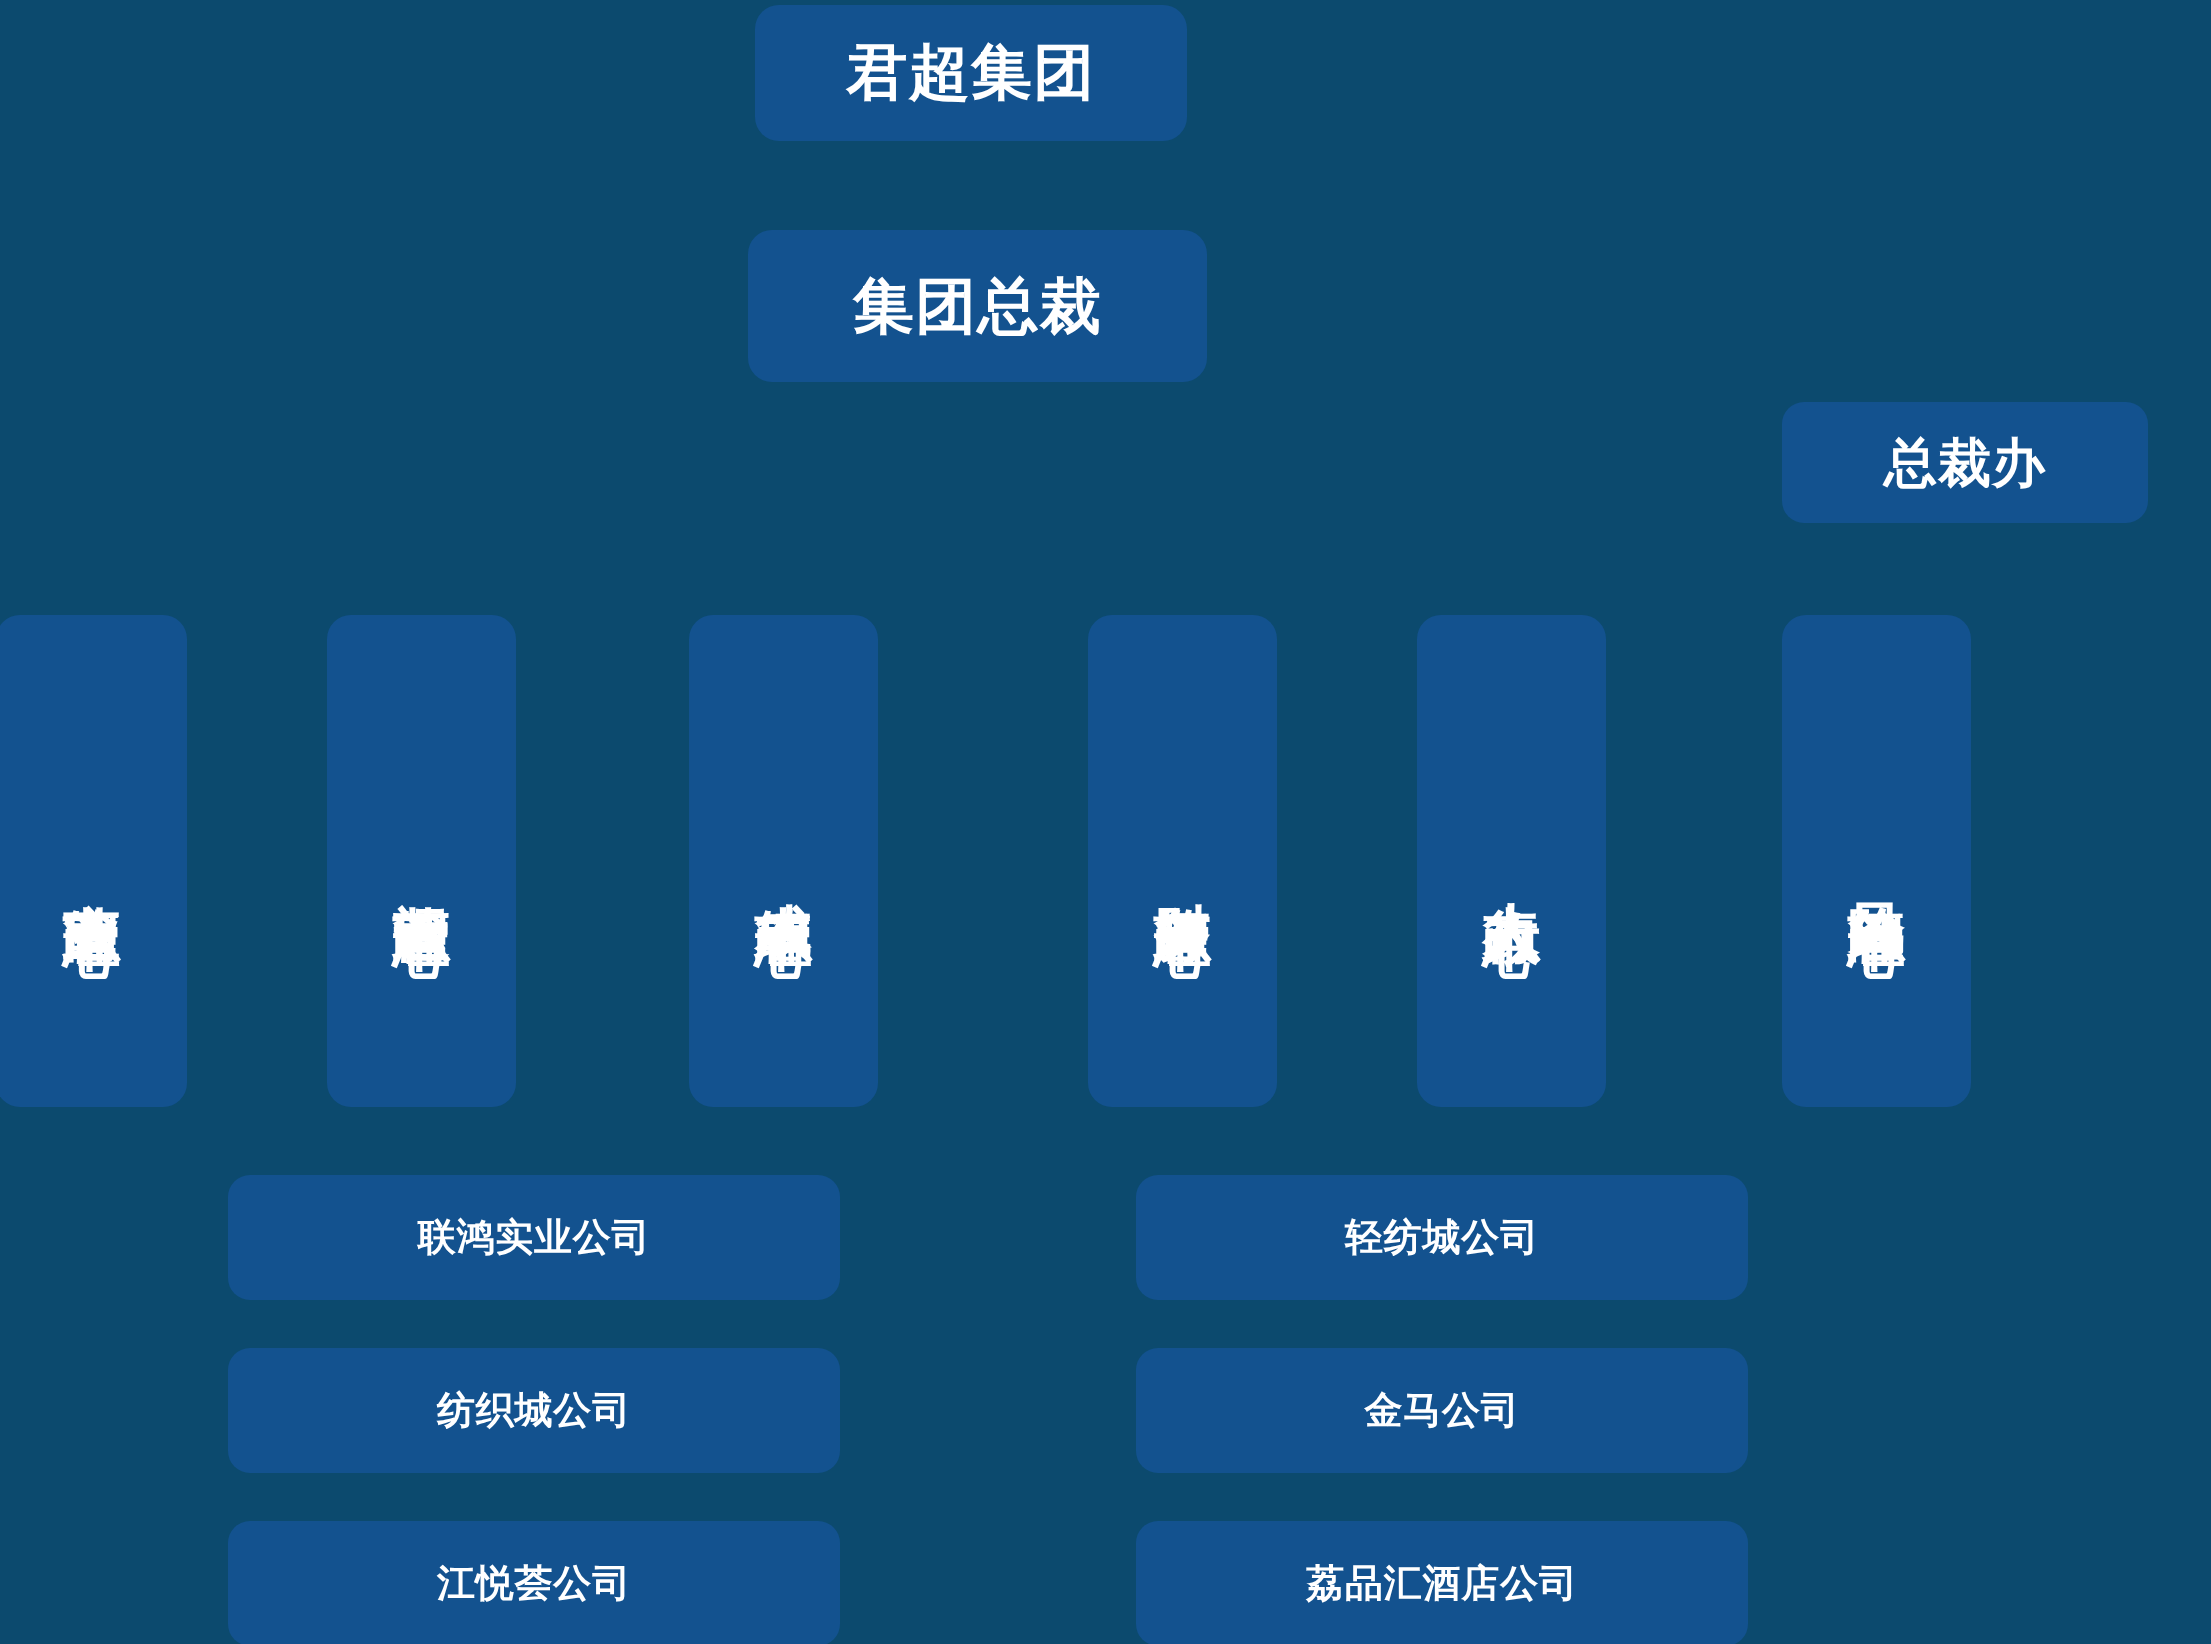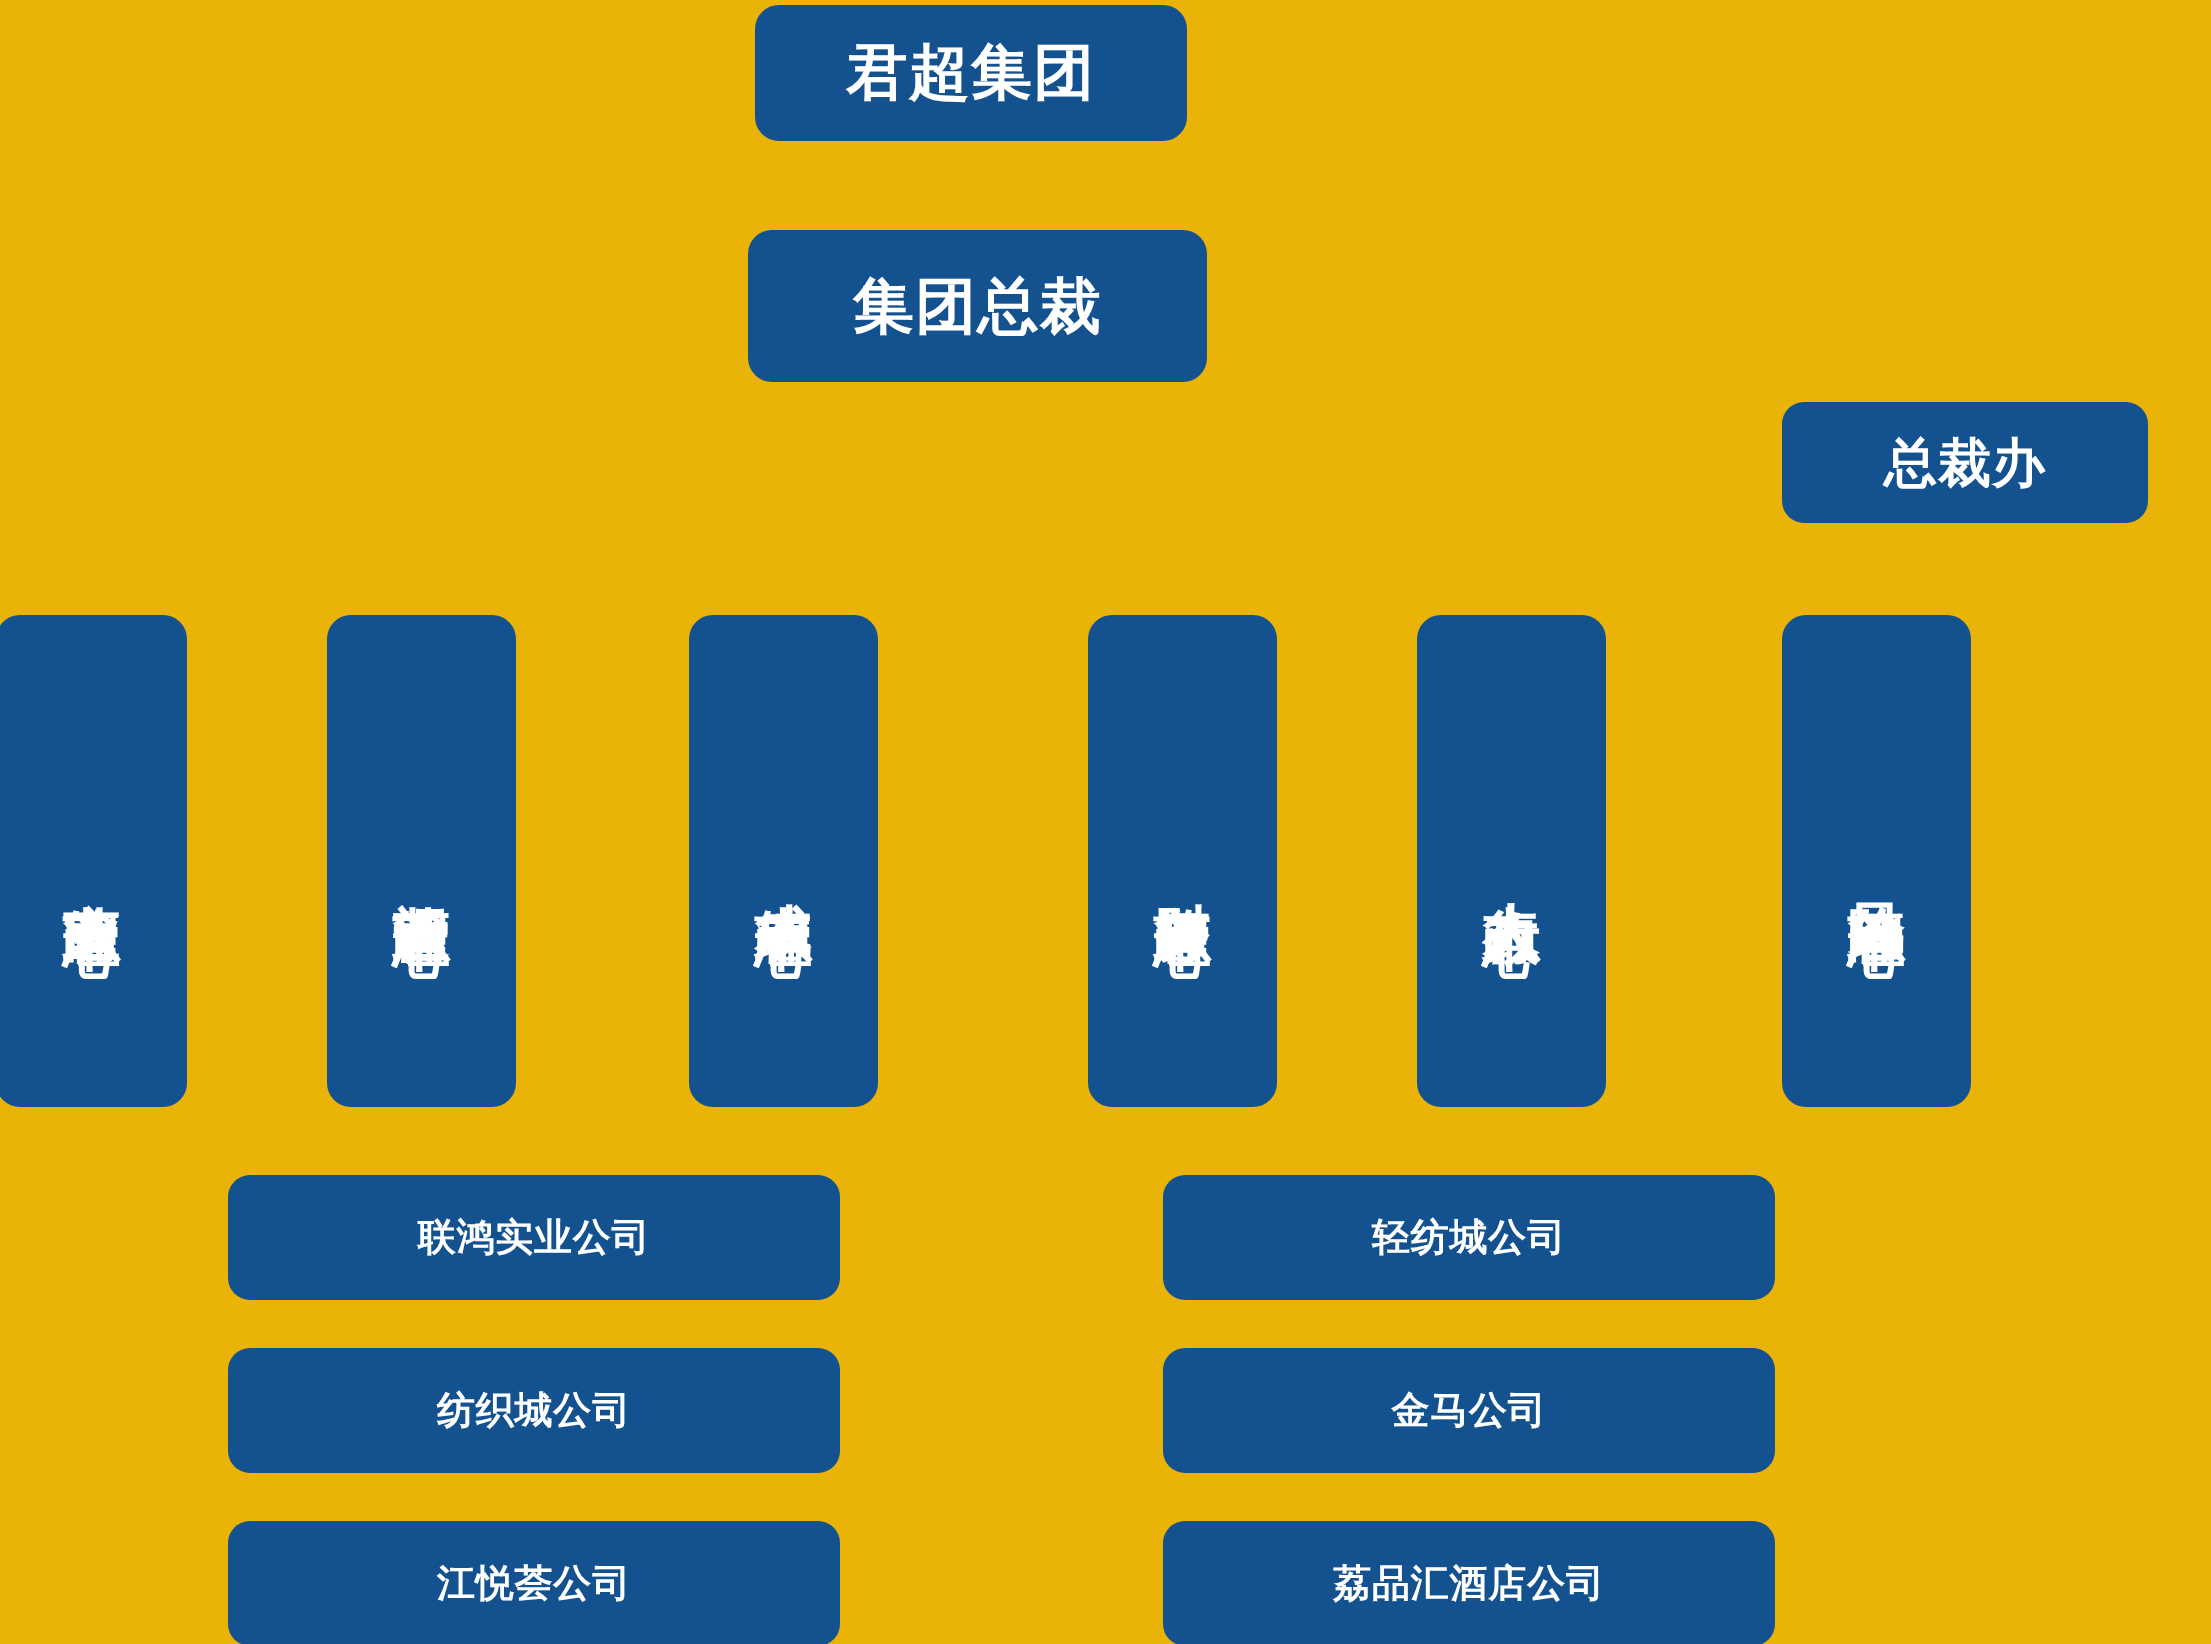--- a/index.html
+++ b/index.html
@@ -6,21 +6,21 @@
   html, body {
     width:2211px; height:1645px;
     background:#000000;
     font-family:"Liberation Sans","DejaVu Sans",sans-serif;
     overflow:hidden;
   }
   #chart {
     position:relative;
     width:2211px;
     height:1645px;
-    background:#eab308;
+    background:#0c4a6e;
   }
   .node {
     position:absolute;
     background:#13528F;
     border-radius:20px;
     color:#FFFFFF;
     font-weight:bold;
     display:flex;
     align-items:center;
     justify-content:center;
@@ -63,21 +63,21 @@
   .dept-4 { left:1417px; width:189px; }
   .dept-5 { left:1782px; width:189px; }
   
   .node-company {
     width:612px;
     height:125px;
     font-size:38px;
     border-radius:22px;
   }
   .col-left  { left:228px; }
-  .col-right { left:1136px;margin-left:27px; }
+  .col-right { left:1136px; }
   .row-0 { top:1175px; }
   .row-1 { top:1348px; }
   .row-2 { top:1521px; }
 </style>
 </head>
 <body>
 
 <div id="chart">
 
   <div class="node node-root">君超集团</div>

